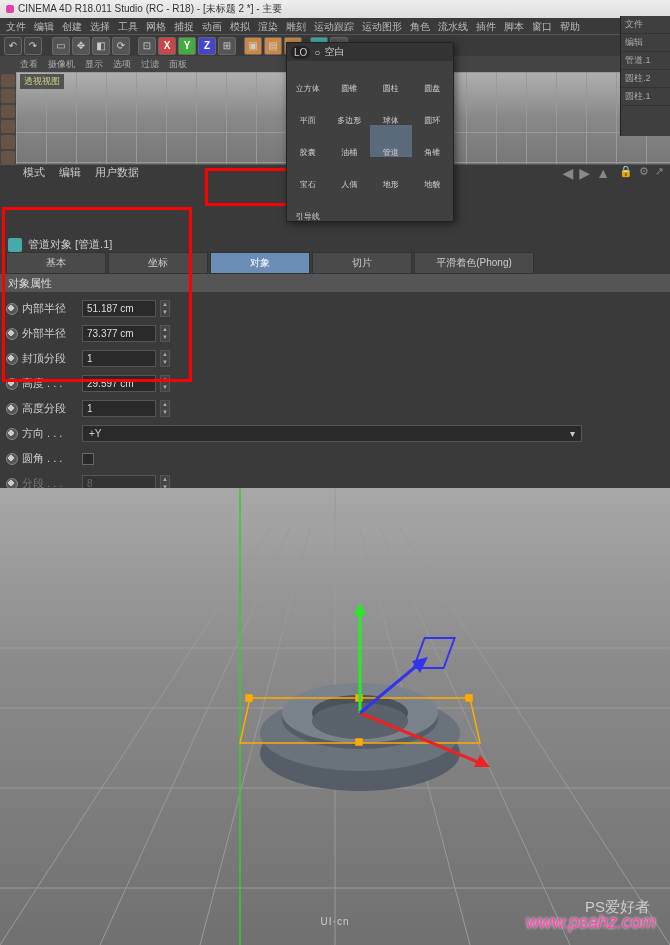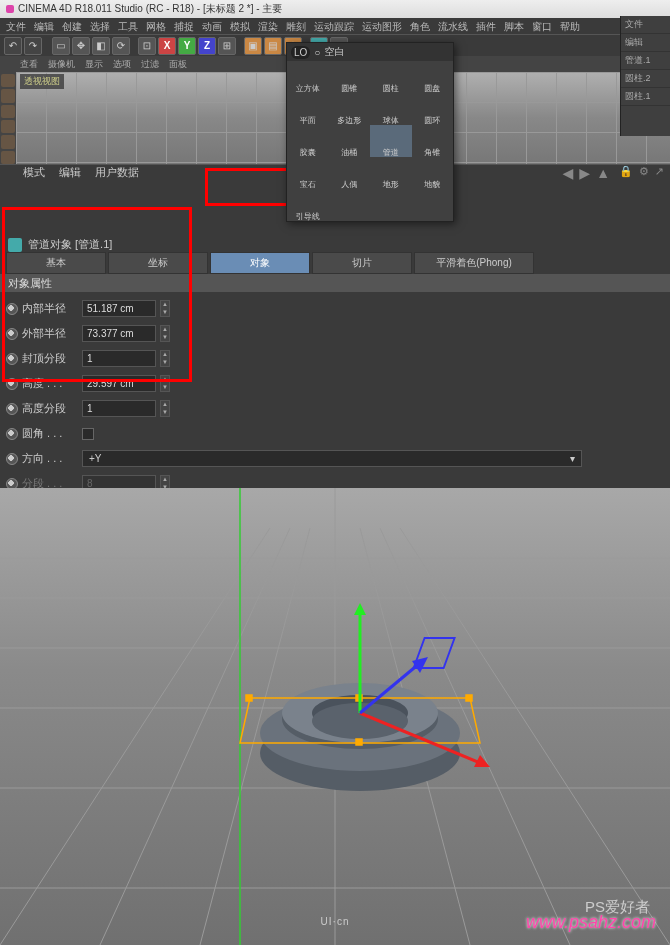--- a/index.html
+++ b/index.html
@@ -318,30 +318,30 @@
       <div class="rb"></div>
       <div class="lbl">高度分段</div>
       <input class="val" value="1" style="">
       <div class="spin">
         <div>▲</div>
         <div>▼</div>
       </div>
     </div>
     <div class="prop-row">
       <div class="rb"></div>
-      <div class="lbl">圆角 . . .</div>
-      <div class="chk"></div>
-    </div>
-    <div class="prop-row">
-      <div class="rb"></div>
       <div class="lbl">方向 . . .</div>
       <div class="dd">
         <span>+Y</span>
         <span>▾</span>
       </div>
+    </div>
+    <div class="prop-row">
+      <div class="rb"></div>
+      <div class="lbl">圆角 . . .</div>
+      <div class="chk"></div>
     </div>
     <div class="prop-row">
       <div class="rb"></div>
       <div class="lbl dim">分段 . . .</div>
       <input class="val dim" value="8" style="">
       <div class="spin">
         <div>▲</div>
         <div>▼</div>
       </div>
     </div>

